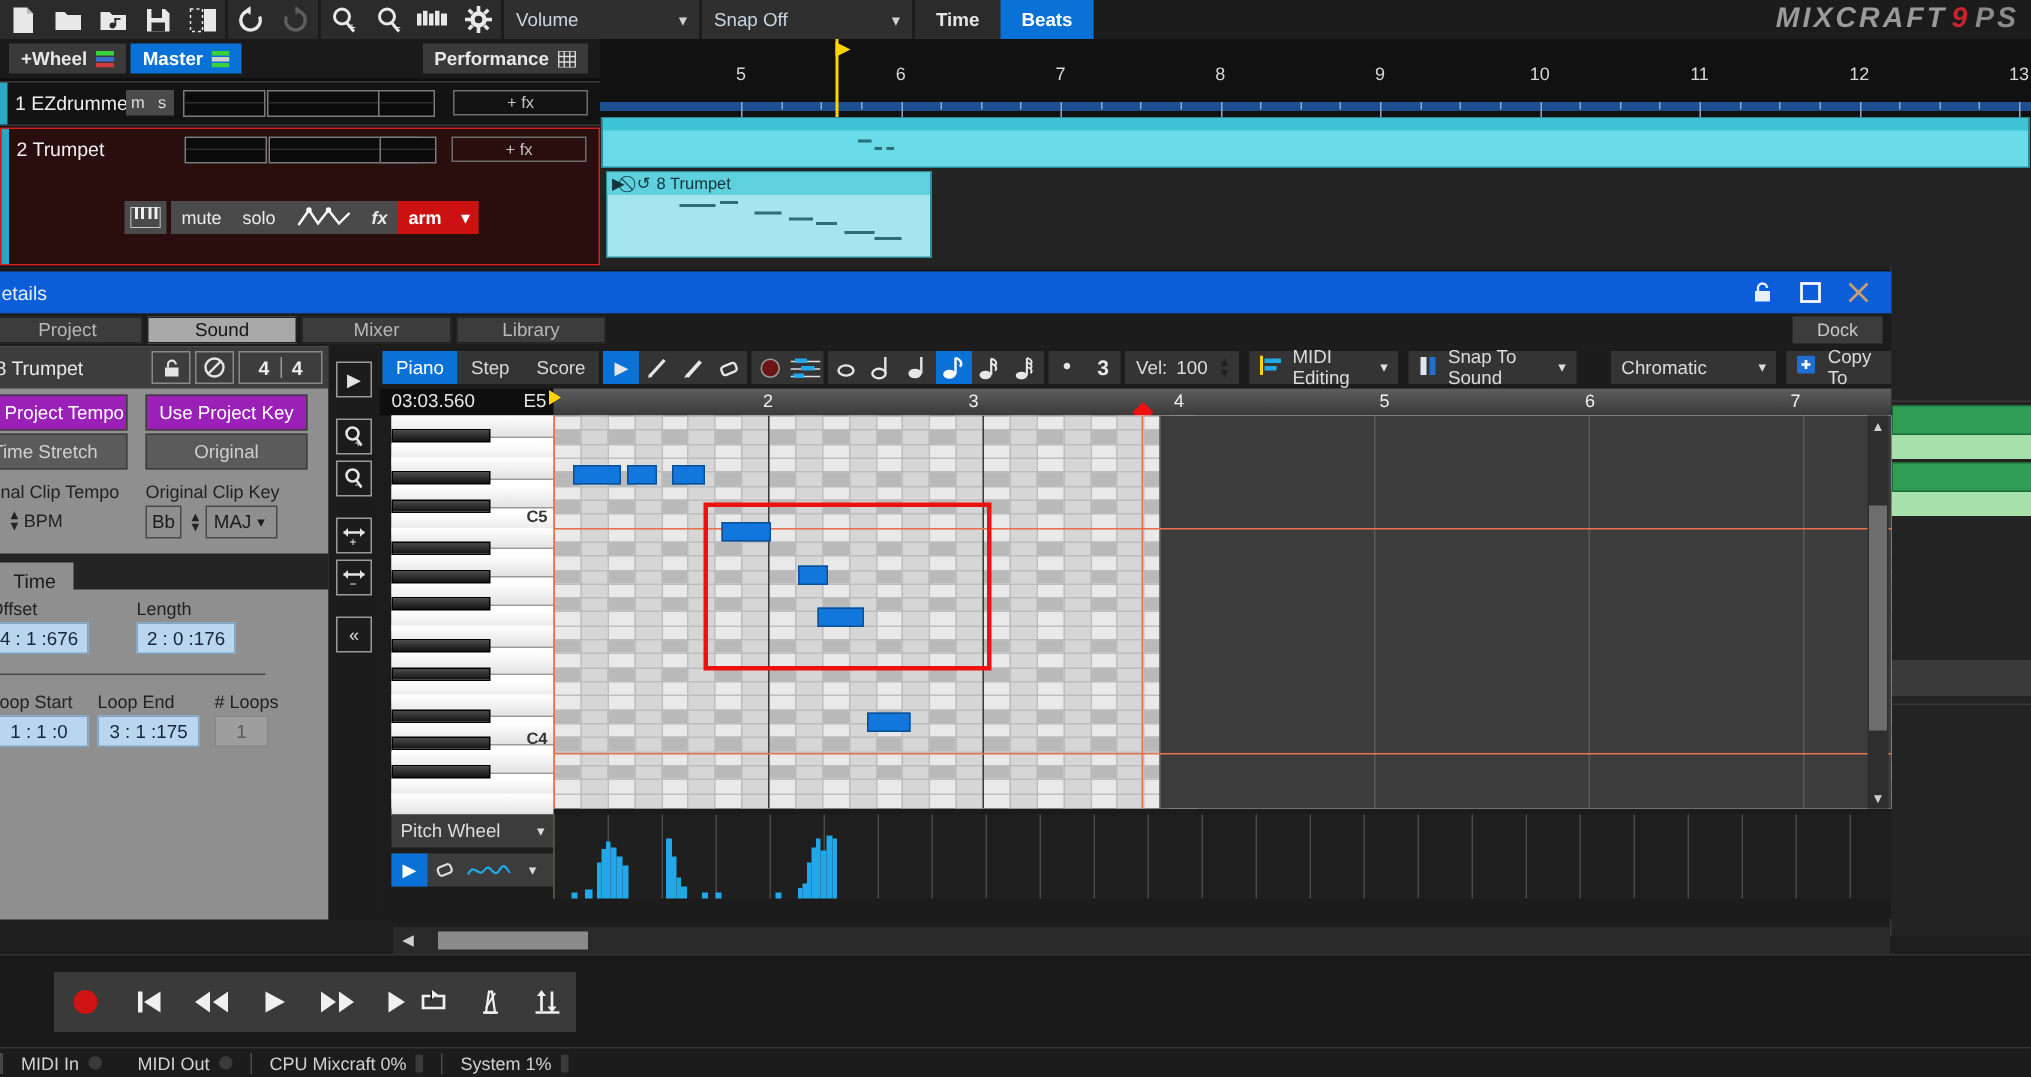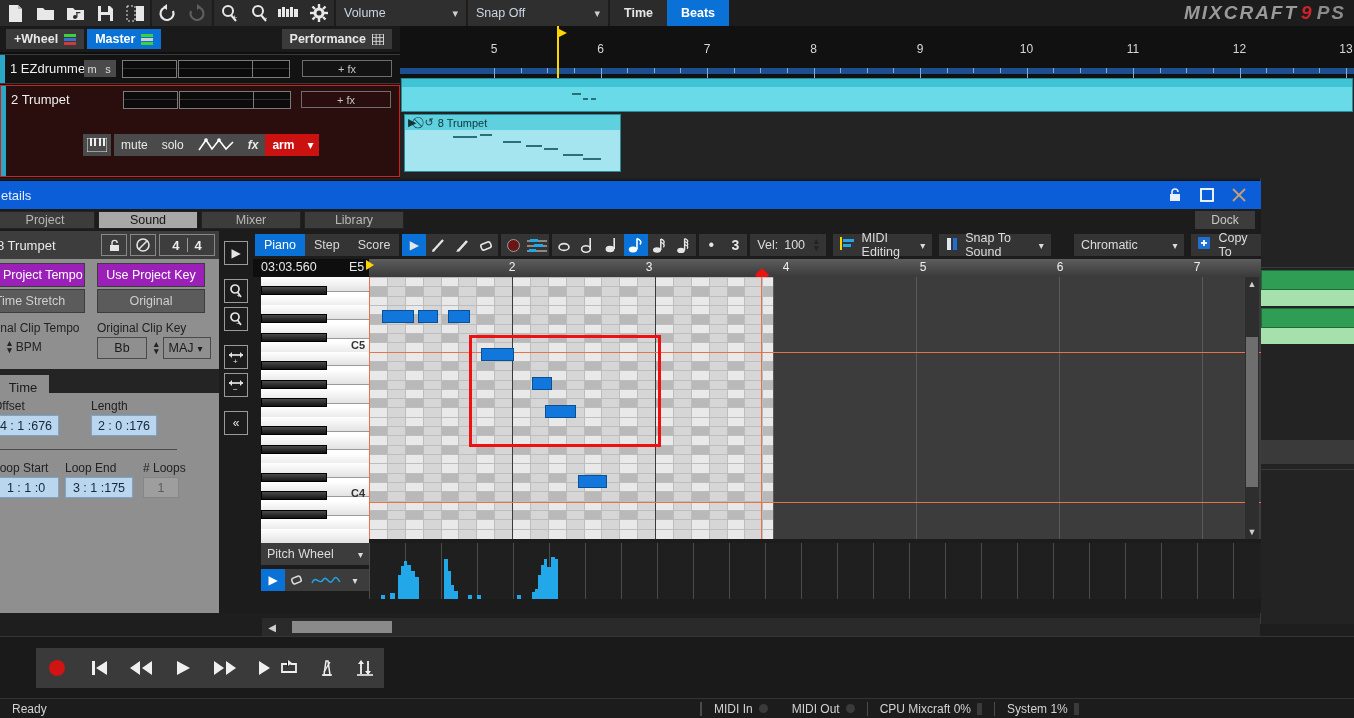--- a/index.html
+++ b/index.html
@@ -611,21 +611,21 @@
           </span>
         <span class="detlbl">BPM</span>
       </div>
     </div>
 
     <div class="detbox" style="left:106px;top:32px;width:112px;height:100px">
       <div class="pbtn purple" style="position:absolute;left:0;top:0;width:108px">Use Project Key</div>
       <div class="pbtn grey" style="position:absolute;left:0;top:26px;width:108px">Original</div>
       <div class="detlbl" style="position:absolute;left:0;top:58px">Original Clip Key</div>
       <div style="position:absolute;left:0;top:74px;display:flex;align-items:center;gap:4px">
-        <span class="sel" style="width:50px;justify-content:center">Bb</span>
+        <span class="sel" style="width:24px;justify-content:center">Bb</span>
         <span class="spinarrows">
             <b>▴</b>
             <b>▾</b>
           </span>
         <span class="sel" style="width:48px;gap:4px">
           <b style="font-weight:normal">MAJ</b>
           <b style="font-weight:normal;font-size:10px">▾</b>
         </span>
       </div>
     </div>
@@ -1125,21 +1125,20 @@
           <line x1="13" y1="2" x2="13" y2="14" stroke="#f0f0f0" stroke-width="1.8"></line>
           <path d="M13 16l3-4h-6z" fill="#f0f0f0"></path>
           <line x1="2" y1="16" x2="18" y2="16" stroke="#f0f0f0" stroke-width="1.6"></line>
         </svg>
     </div>
   </div>
 
 </div>
 
 <div id="status" class="abs">
-  <div class="s" style="width:700px">Ready</div>
   <div class="div"></div>
   <div class="div"></div>
   <div class="s">
     <span>MIDI In</span>
     <span class="dot"></span>
   </div>
   <div class="s">
     <span>MIDI Out</span>
     <span class="dot"></span>
   </div>

